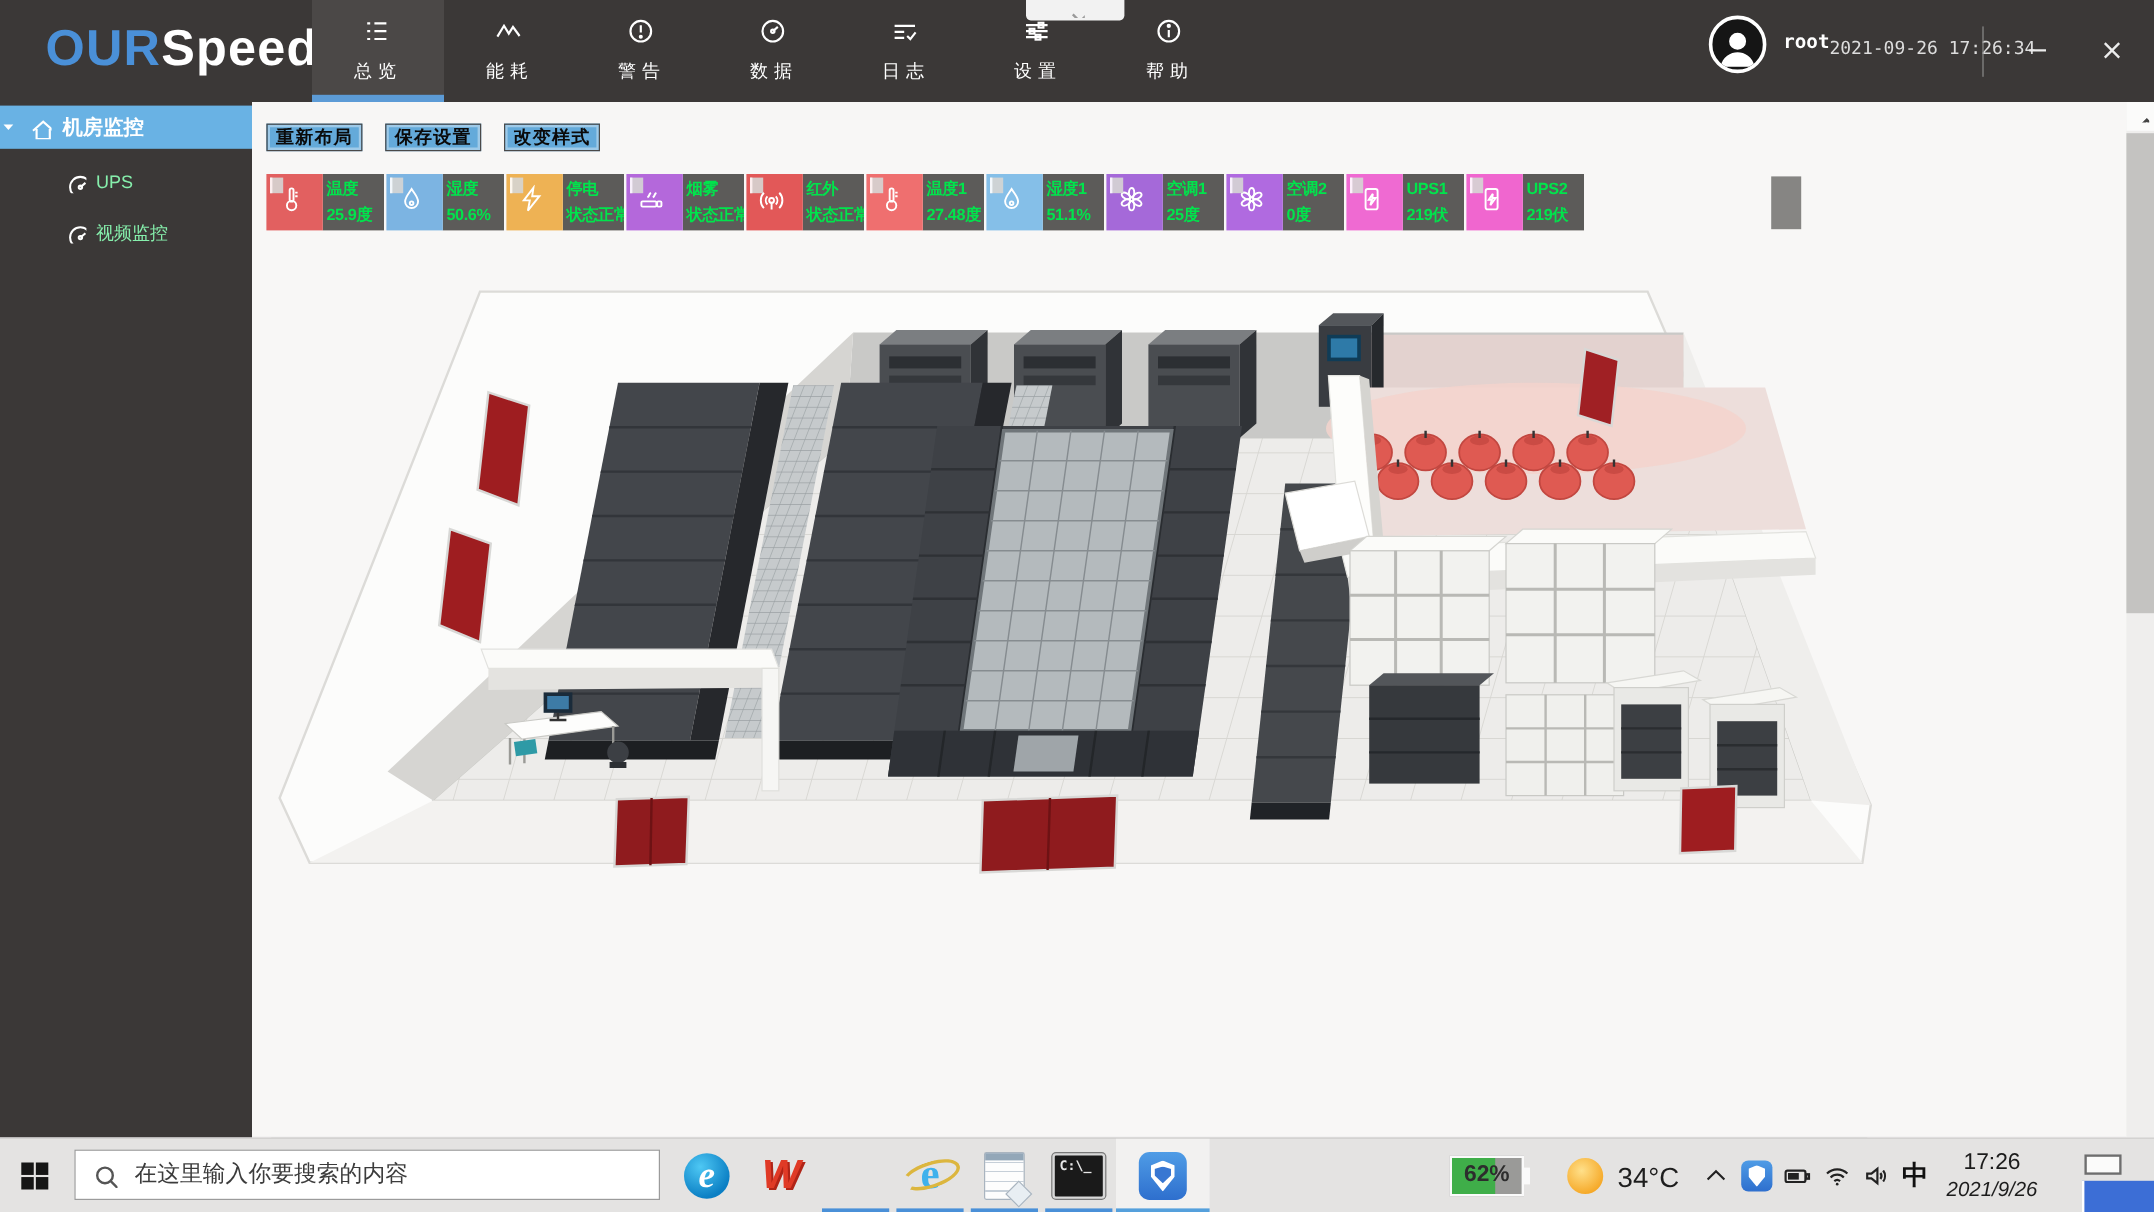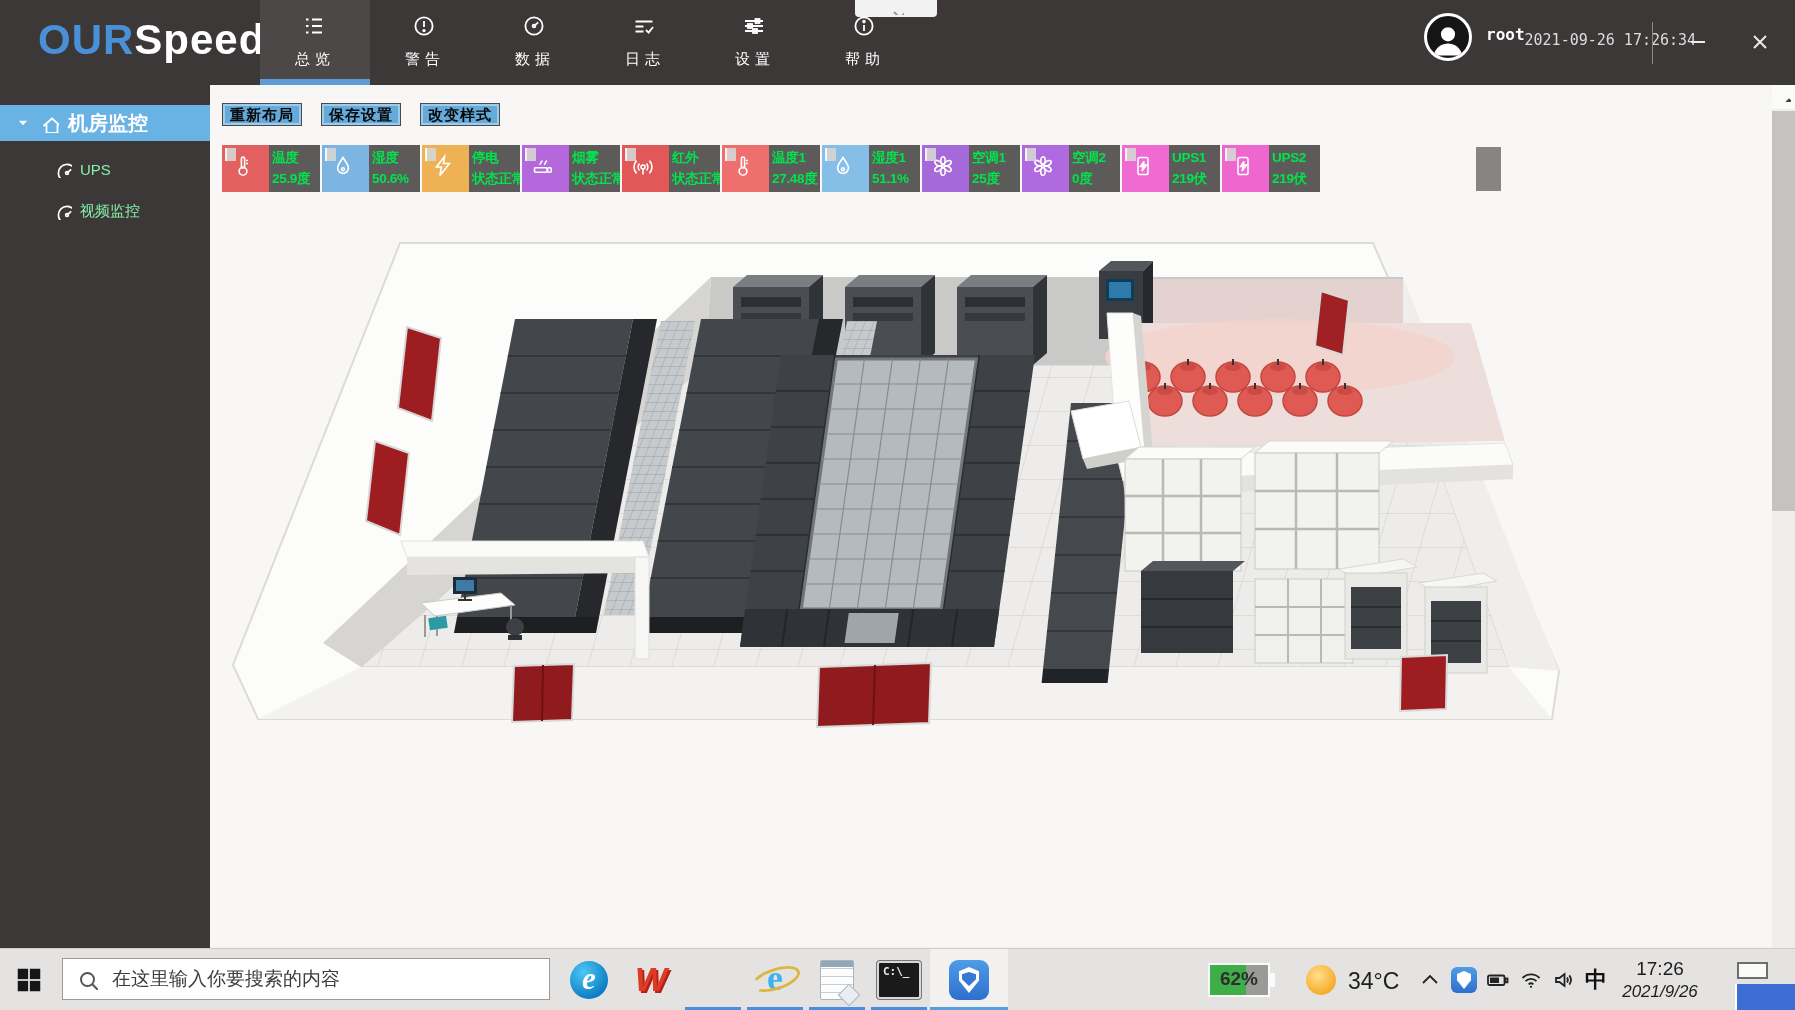--- a/index.html
+++ b/index.html
@@ -24,22 +24,22 @@
   .avatar svg{width:34px;height:36px;fill:#fff;}
   .uinfo{display:flex;flex-direction:row;}
   .uname{color:#fff;font:bold 16px "DejaVu Sans Mono",monospace;}
   .udate{color:#dddddd;font:15px "DejaVu Sans Mono",monospace;margin-top:6px;}
   .hdr-div{position:absolute;left:1652px;top:22px;width:1px;height:42px;background:#8b8b8b;}
   .winbtn{position:absolute;top:22px;width:40px;height:40px;display:flex;align-items:center;
     justify-content:center;cursor:pointer;}
   .winbtn svg{width:24px;height:24px;stroke:#ececec;stroke-width:2;fill:none;}
   
   .sidebar{position:absolute;left:0;top:85px;width:210px;height:863px;background:#3b3837;}
-  .side-active{margin-top:20px;height:36px;background:#69b2e4;color:#fff;display:flex;
-    align-items:center;padding-left:16px;font-size:20px;font-weight:bold;cursor:pointer;}
+  .side-active{margin-top:3px;height:36px;background:#69b2e4;color:#fff;display:flex;
+    align-items:center;font-size:17px;font-weight:bold;cursor:pointer;}
   .side-active svg.caret{width:14px;height:14px;fill:#fff;margin-right:10px;}
   .side-active svg.hicon{width:19px;height:19px;stroke:#fff;fill:none;stroke-width:1.8;margin-right:9px;}
   .side-sub{margin-top:14px;height:28px;color:#86efac;display:flex;align-items:center;
     padding-left:55px;font-size:15px;cursor:pointer;}
   .side-sub svg{width:17px;height:17px;stroke:#fff;fill:none;stroke-width:1.7;margin-right:8px;}
   
   .main{position:absolute;left:210px;top:85px;width:1562px;height:863px;background:#f8f7f6;overflow:hidden;margin-top:15px;}
   .toolbar{position:absolute;left:12px;top:3px;display:flex;gap:19px;}
   .tbtn{height:23px;padding:0 7px;background:#64aada;border:1px solid #4a4a4a;
     box-shadow:inset 0 0 0 2px rgba(255,255,255,.38);color:#0a0a0a;font-size:15px;
@@ -245,20 +245,26 @@
     </div>
     <div class="nav">
         <div class="tab active">
           <svg class="nicon">
             <use href="#i-list"></use>
           </svg>
           <span>总览</span>
         </div>
         <div class="tab">
           <svg class="nicon">
+            <use href="#i-wave"></use>
+          </svg>
+          <span>能耗</span>
+        </div>
+        <div class="tab">
+          <svg class="nicon">
             <use href="#i-alert"></use>
           </svg>
           <span>警告</span>
         </div>
         <div class="tab">
           <svg class="nicon">
             <use href="#i-gauge"></use>
           </svg>
           <span>数据</span>
         </div>

